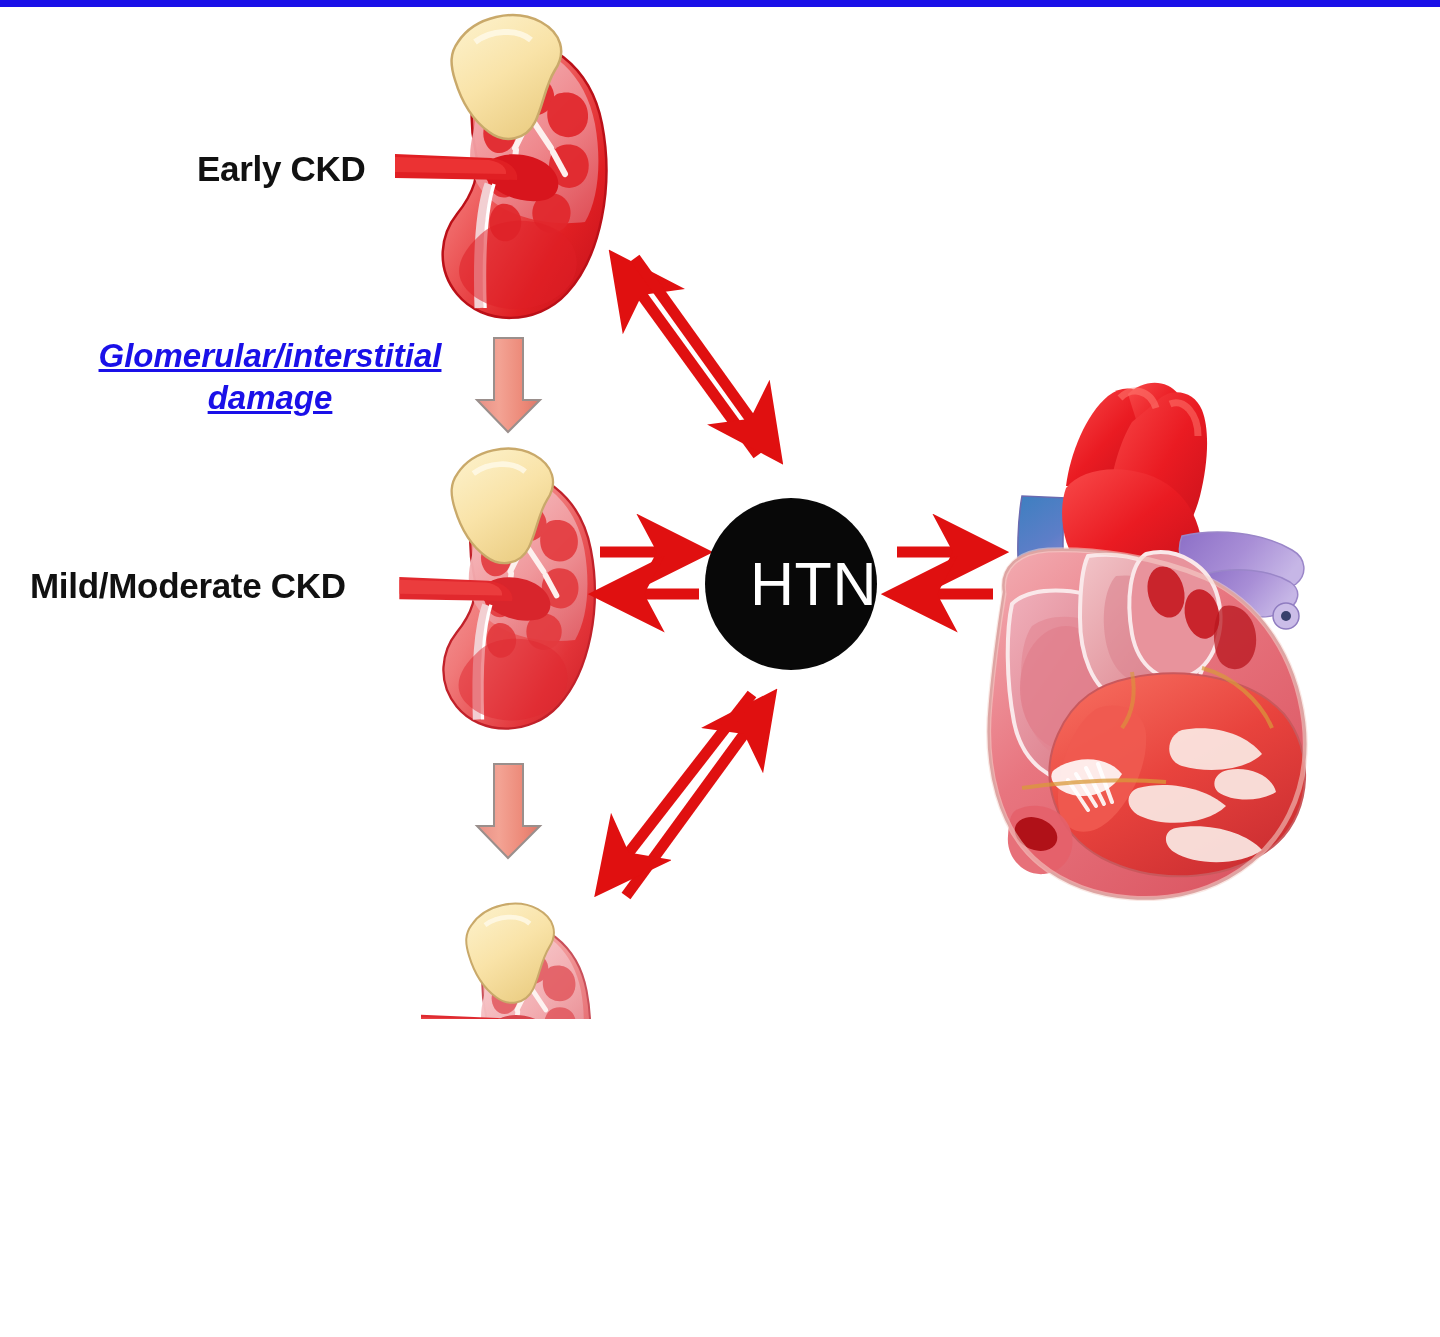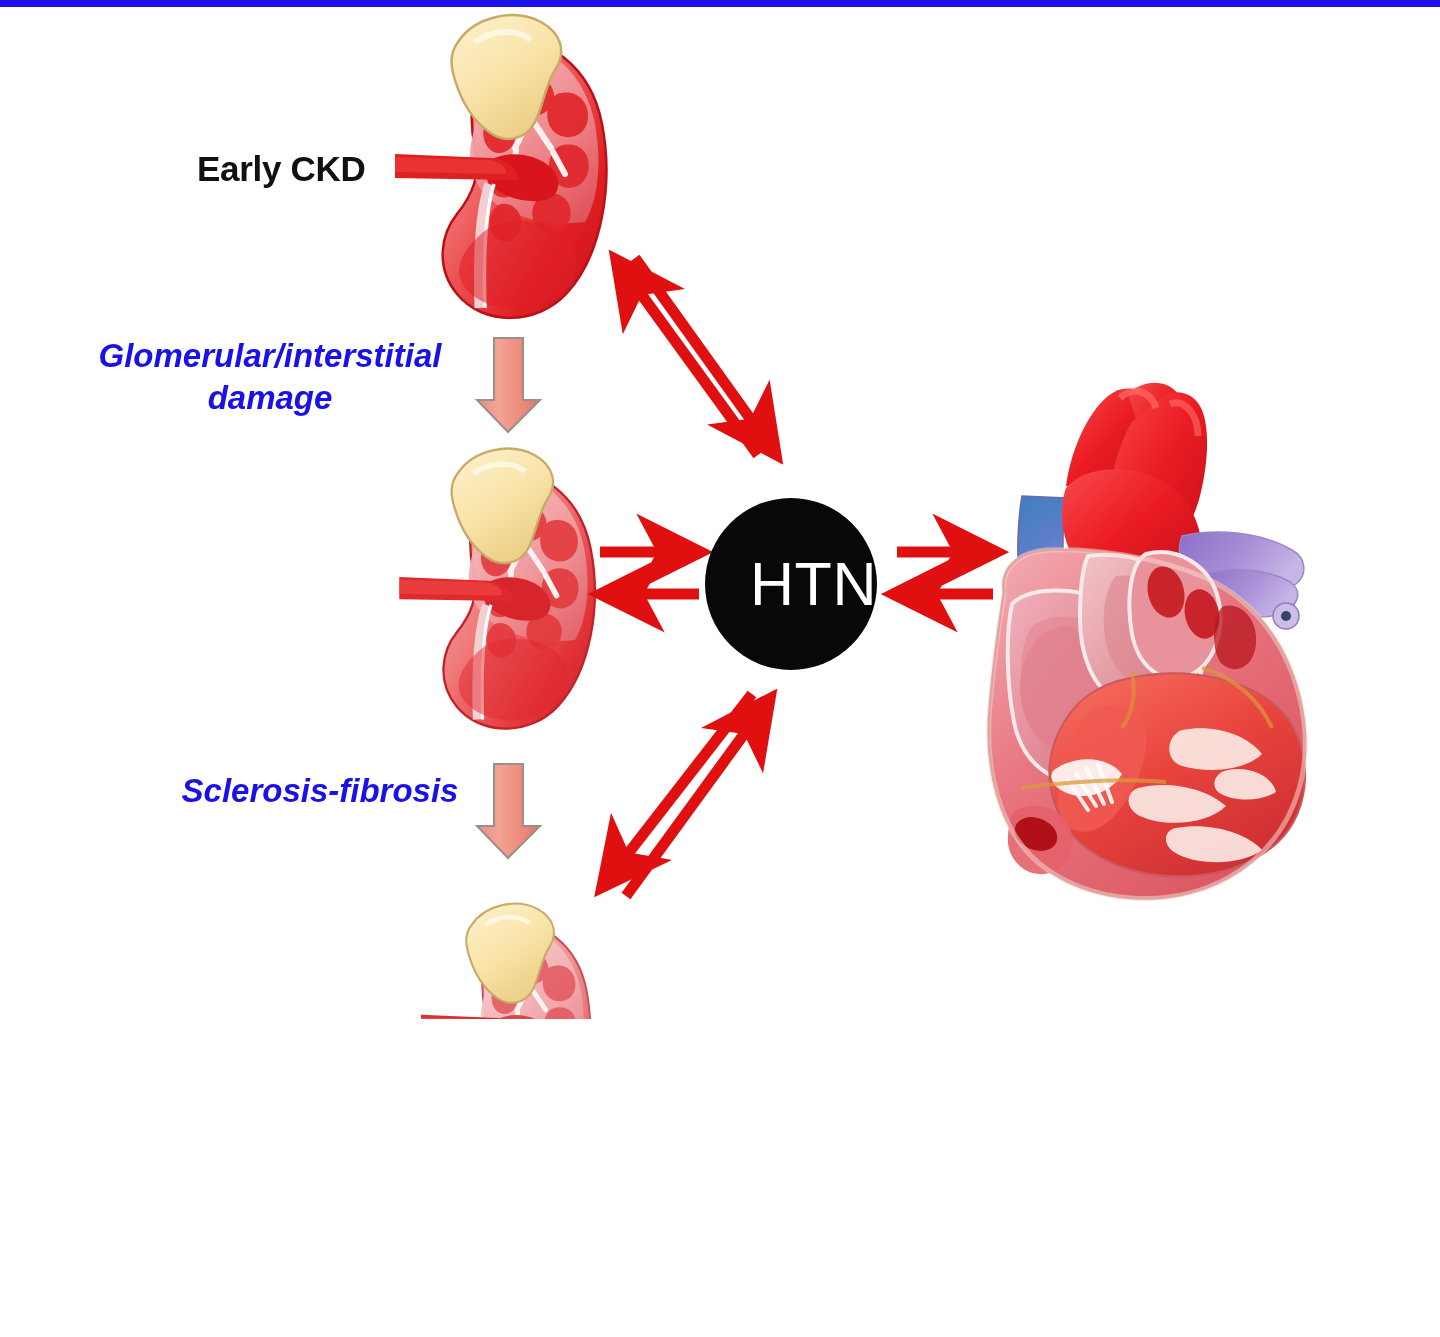--- a/index.html
+++ b/index.html
@@ -418,24 +418,24 @@
       </linearGradient>
     </defs>
     <g stroke="#9a8f8c" stroke-width="2" fill="url(#progG)">
       <path d="M494 338 L523 338 L523 400 L540 400 L508 432 L477 400 L494 400 Z"></path>
       <path d="M494 764 L523 764 L523 826 L540 826 L508 858 L477 826 L494 826 Z"></path>
     </g>
   </svg>
 
   <div class="stage-label" style="left:197px; top:149px;">Early CKD</div>
 
-  <div class="proc-label" style="left:60px; top:335px; width:420px;">Glomerular/interstitial
+  <div class="proc-label" style="left:60px; top:335px; width:420px;text-decoration:underline;">Glomerular/interstitial
 damage</div>
 
-
-  <div class="proc-label" style="left:170px; top:770px; width:300px;">Sclerosis-fibrosis</div>
+  <div class="stage-label" style="left:30px; top:566px;">Mild/Moderate CKD</div>
+
 
 
   <div class="htn-node">
     <span class="htn-text">HTN</span>
   </div>
 
 </div>
 
 </body></html>

